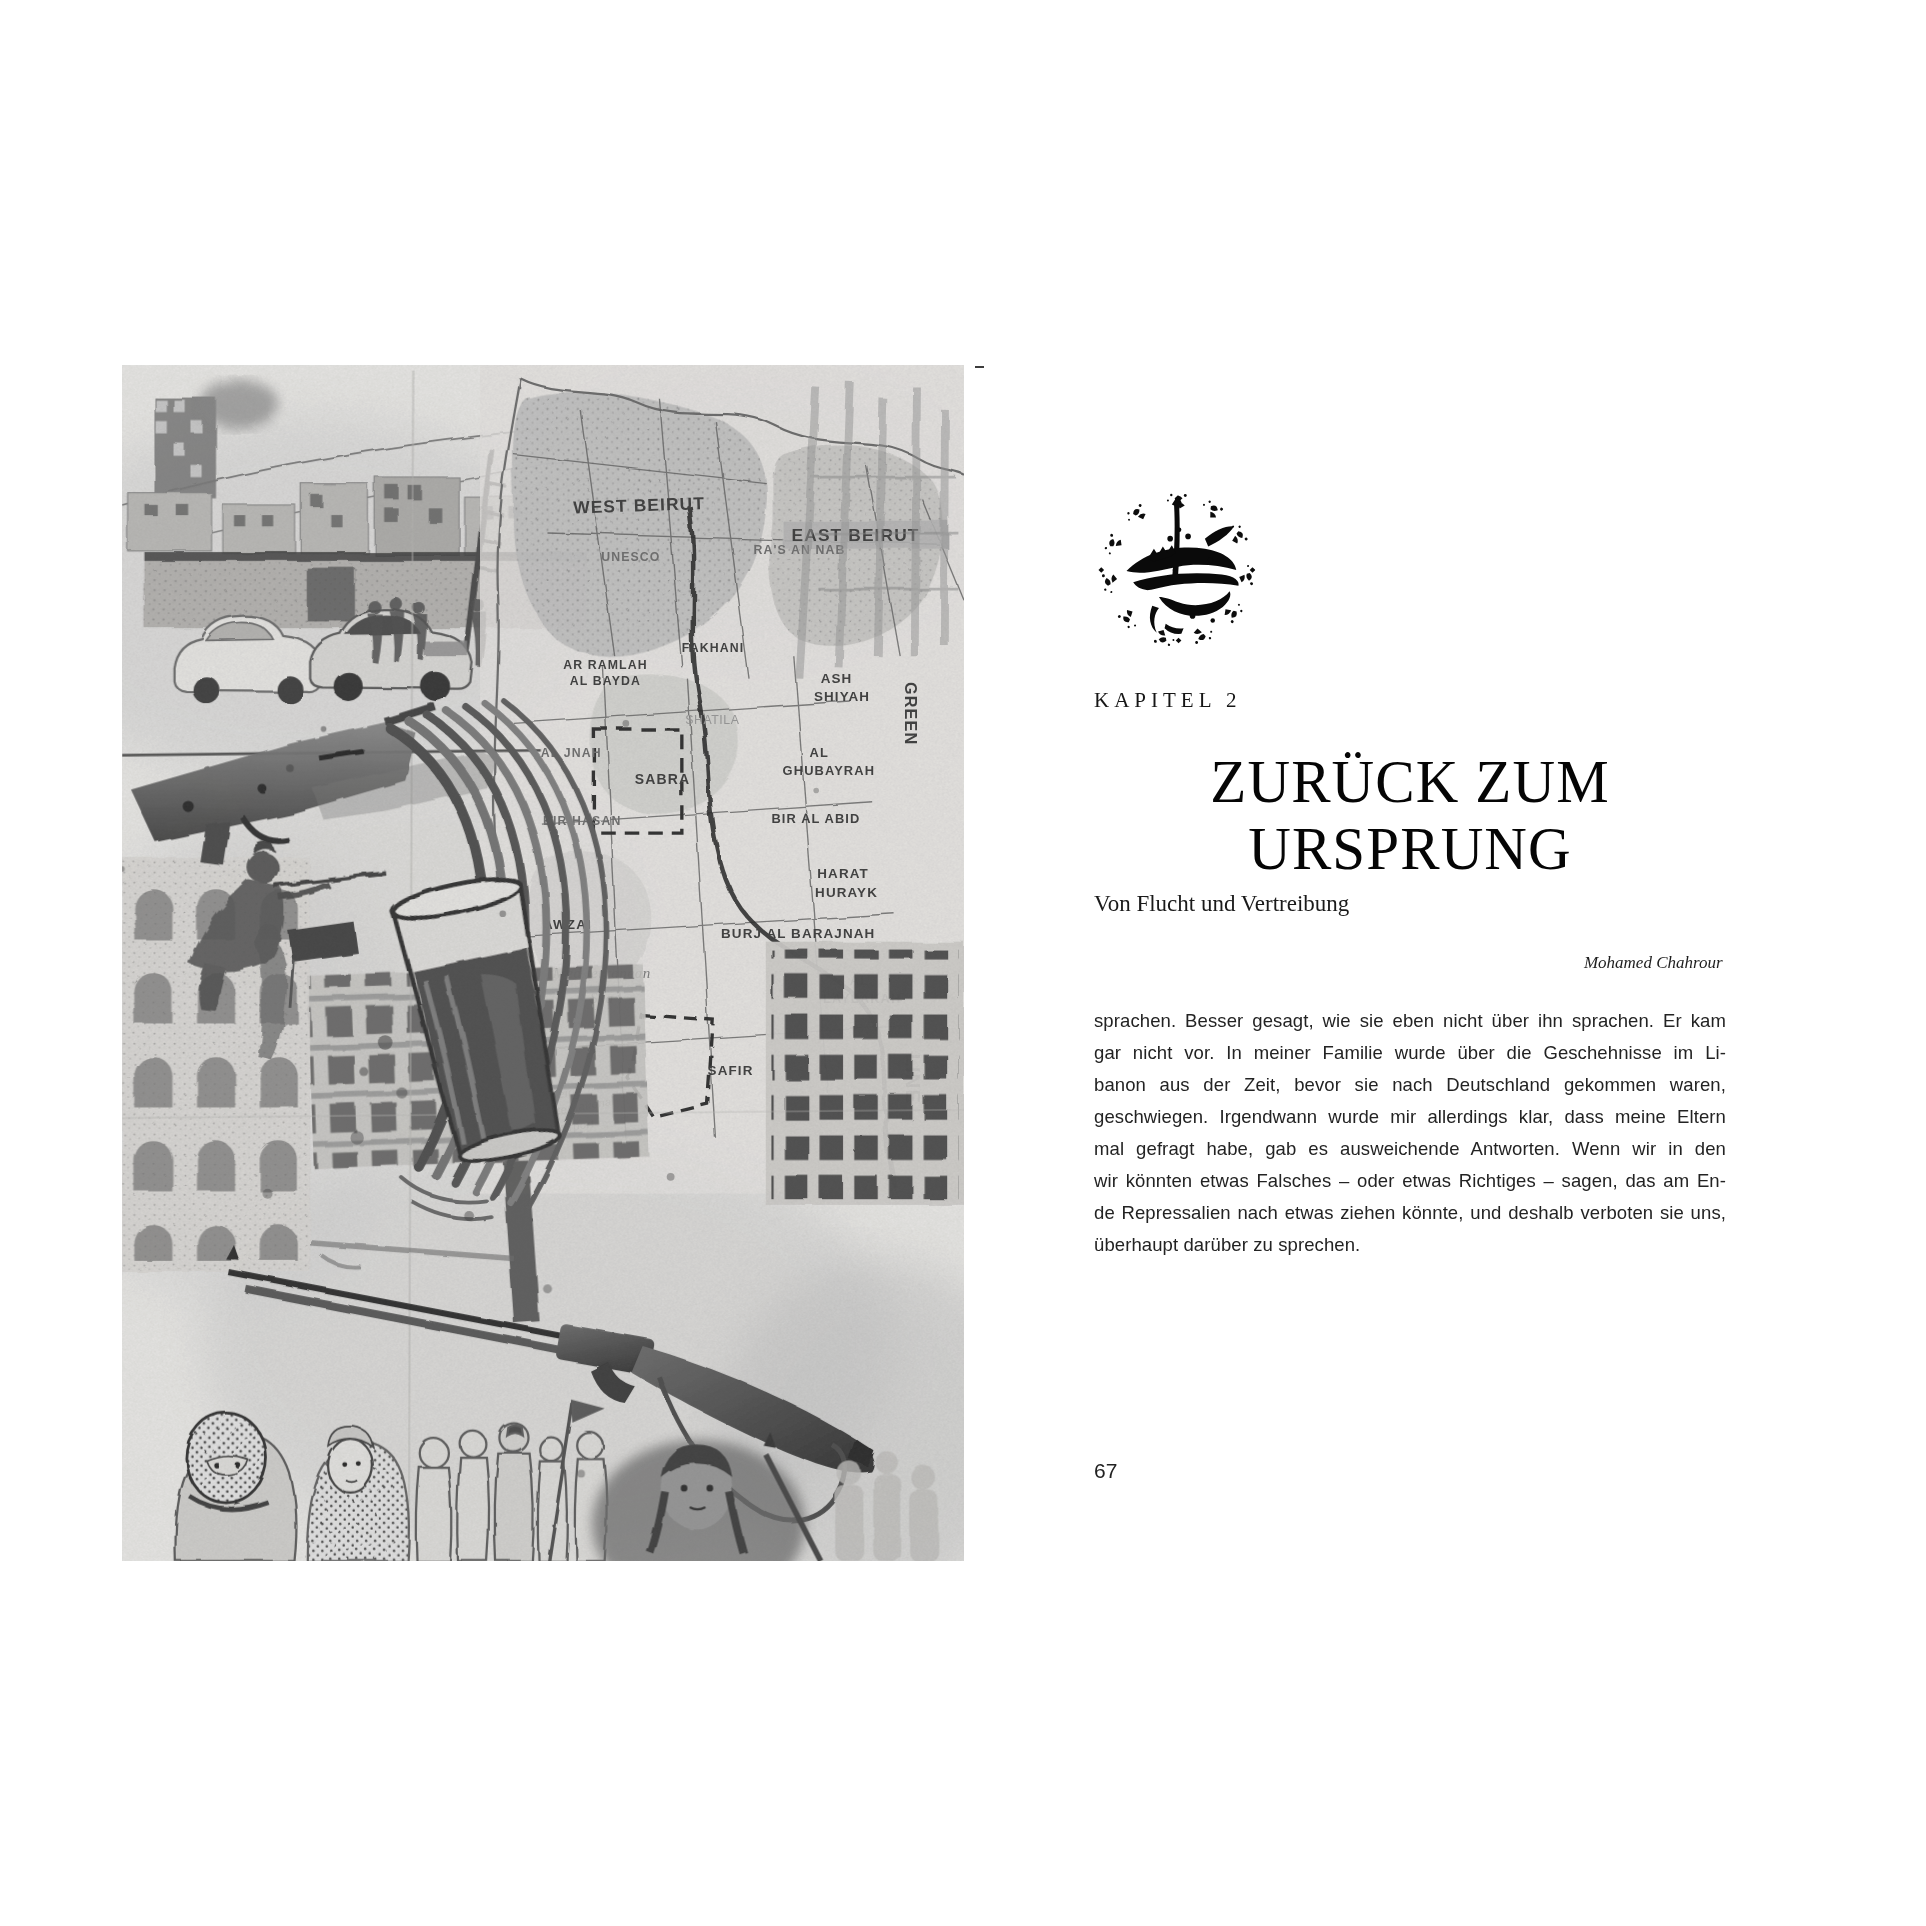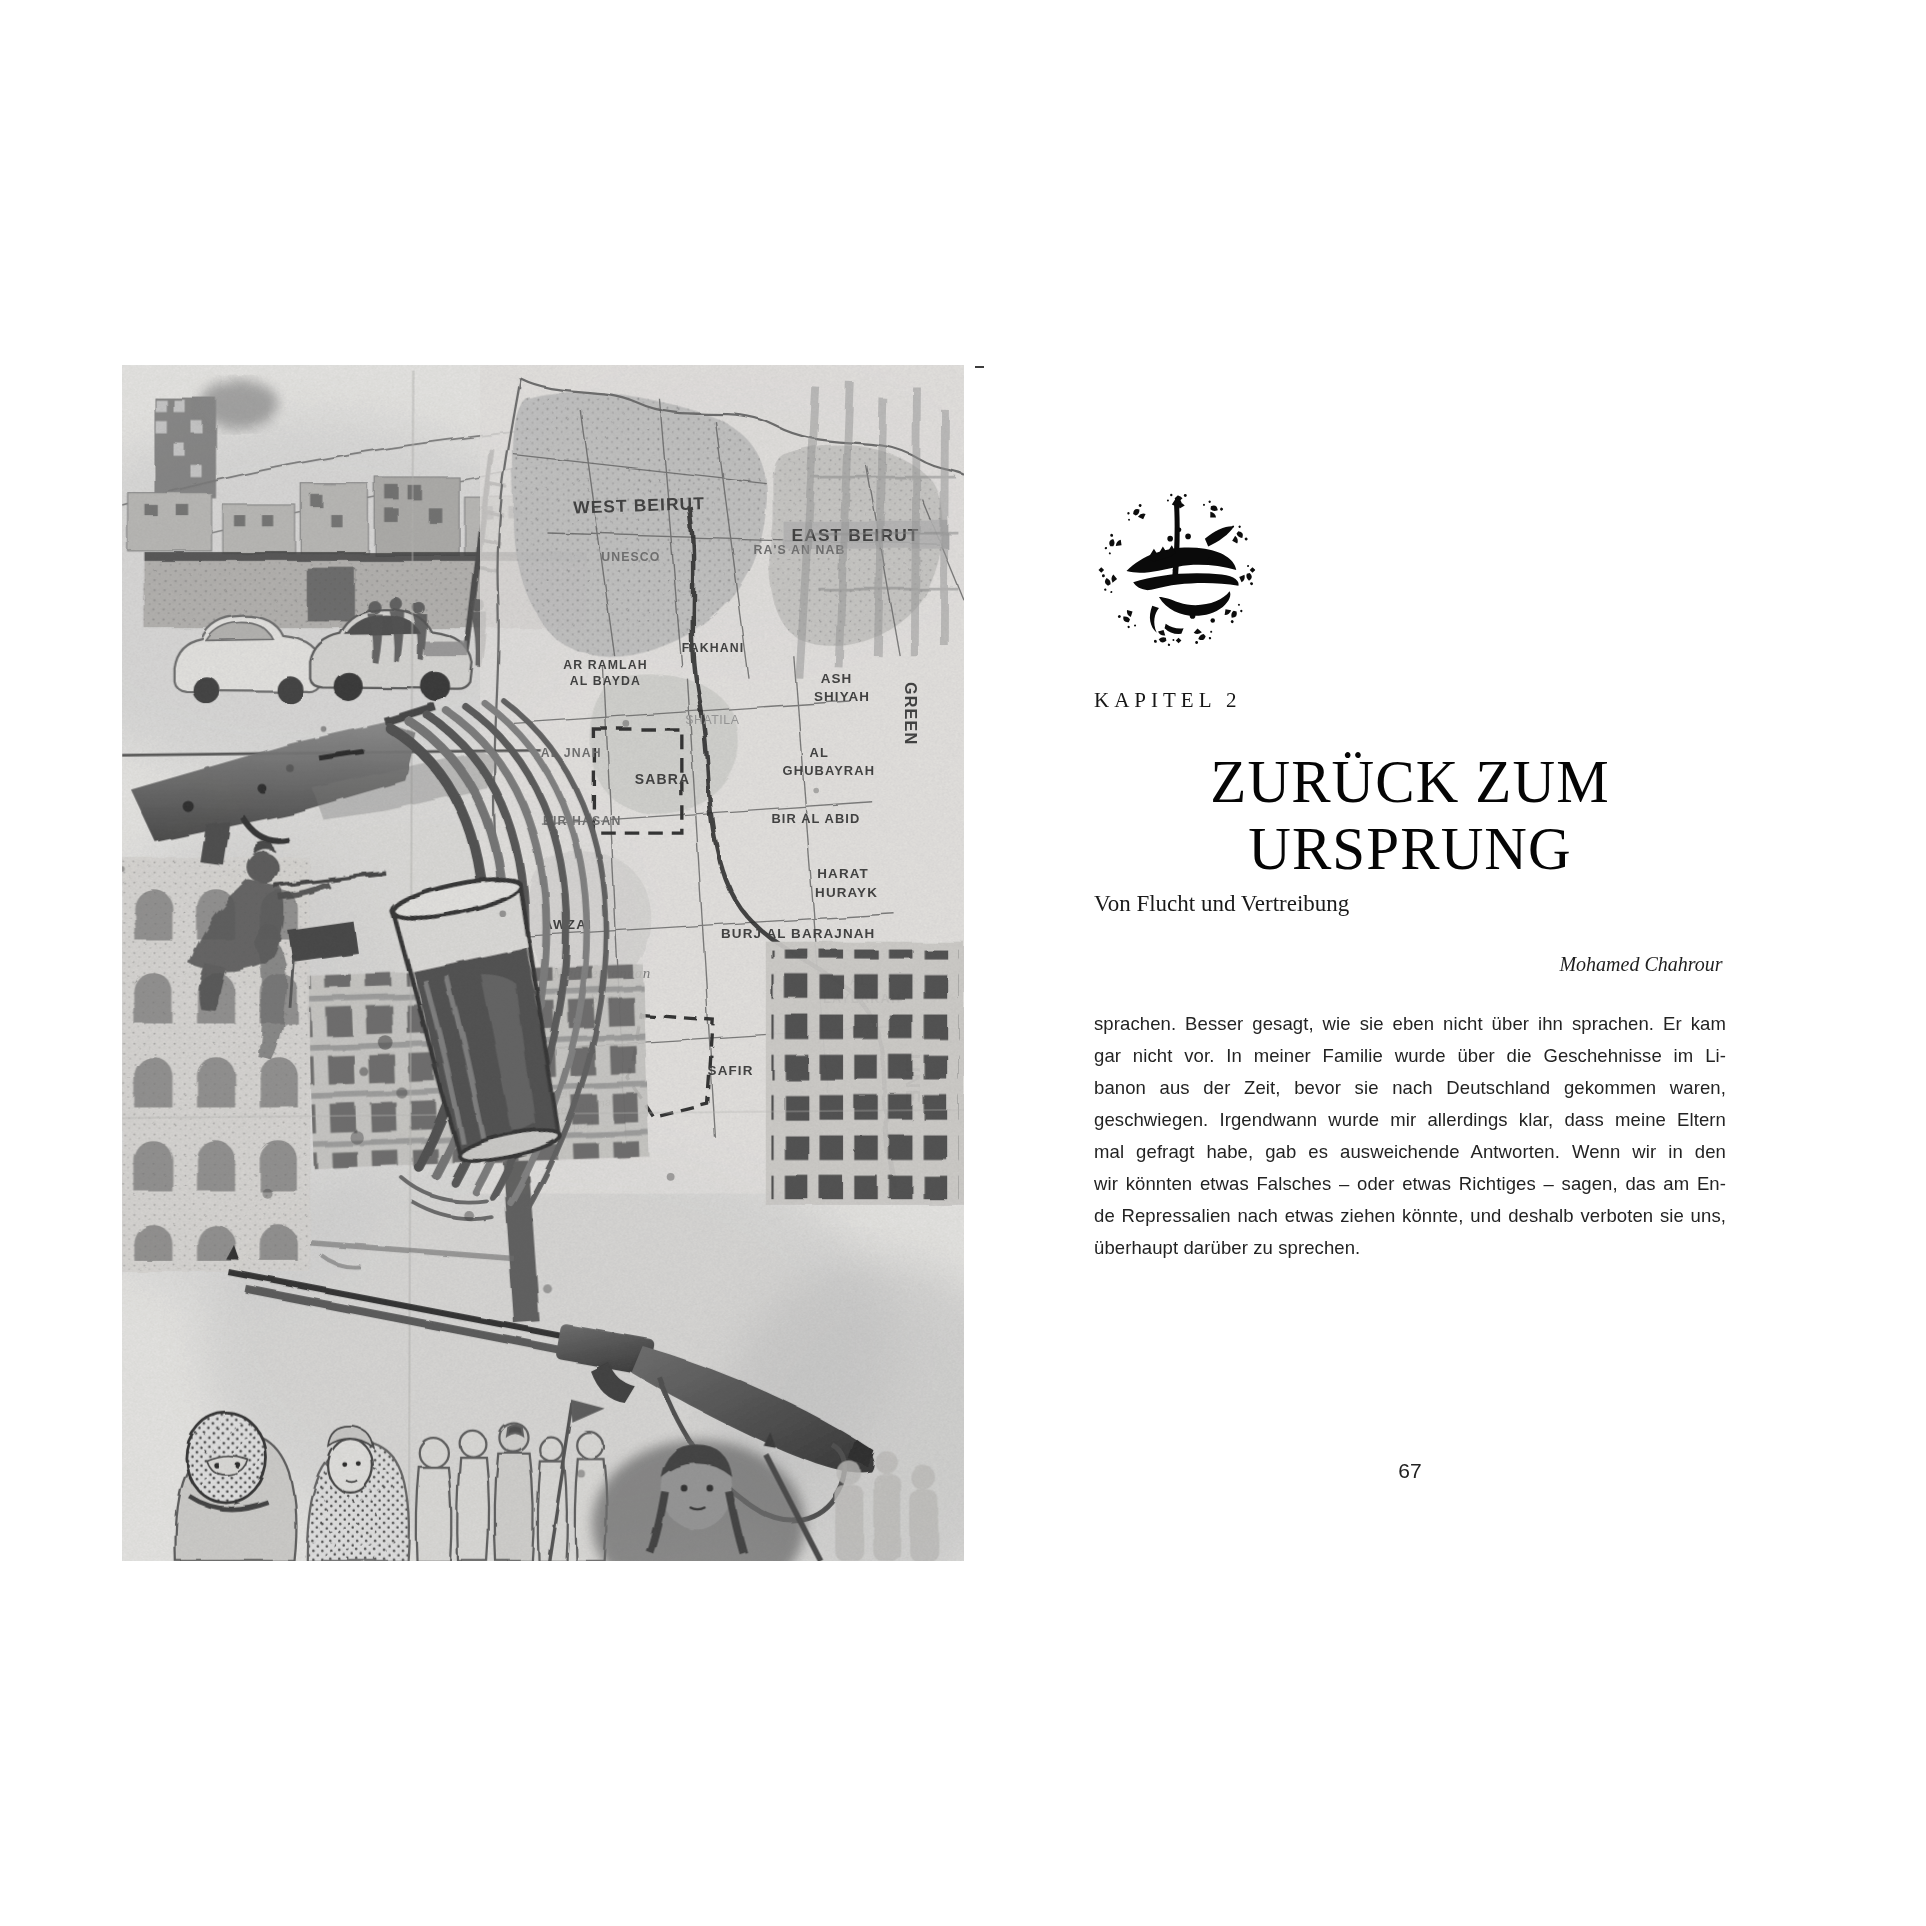--- a/index.html
+++ b/index.html
@@ -28,31 +28,31 @@
   .title{
     margin-top:35px;font-size:59px;line-height:64px;letter-spacing:1.1px;
     text-align:center;color:#050505;font-family:"Liberation Serif",serif;
     transform:scaleY(1.04);transform-origin:top center;white-space:nowrap;
   }
   .subtitle{
     margin-top:14.6px;font-size:23px;color:#1a1a1a;white-space:nowrap;
   }
   .author{
     align-self:flex-end;margin-top:36px;margin-right:3.4px;
-    font-style:italic;font-size:20px;color:#1e1e1e;white-space:nowrap;
+    font-style:italic;font-size:17px;color:#1e1e1e;white-space:nowrap;
   }
   .body-block{
     margin-top:32px;width:100%;
     font-family:"Liberation Sans",sans-serif;font-size:18.5px;line-height:32px;
     color:#232323;letter-spacing:0.1px;
   }
   .bl{text-align:justify;text-align-last:justify;white-space:normal;}
   .bl.last{text-align-last:left;}
   .pagenum{
-    position:absolute;left:1094px;top:1459px;width:632px;text-align:center;
+    position:absolute;left:1094px;top:1459px;width:632px;
     font-family:"Liberation Sans",sans-serif;font-size:21px;color:#222;
   }
   
   .mlab{font-family:"Liberation Sans",sans-serif;font-weight:bold;fill:#3a3a3a;letter-spacing:2px;}
   .mlab2{font-family:"Liberation Sans",sans-serif;font-weight:bold;fill:#6f6f6f;letter-spacing:2px;}
   .mfaint{font-family:"Liberation Sans",sans-serif;fill:#9c9c9c;letter-spacing:1px;}
   .msea{font-family:"Liberation Serif",serif;font-style:italic;fill:#7d7d7d;letter-spacing:1px;}
 </style>
 </head>
 <body>

